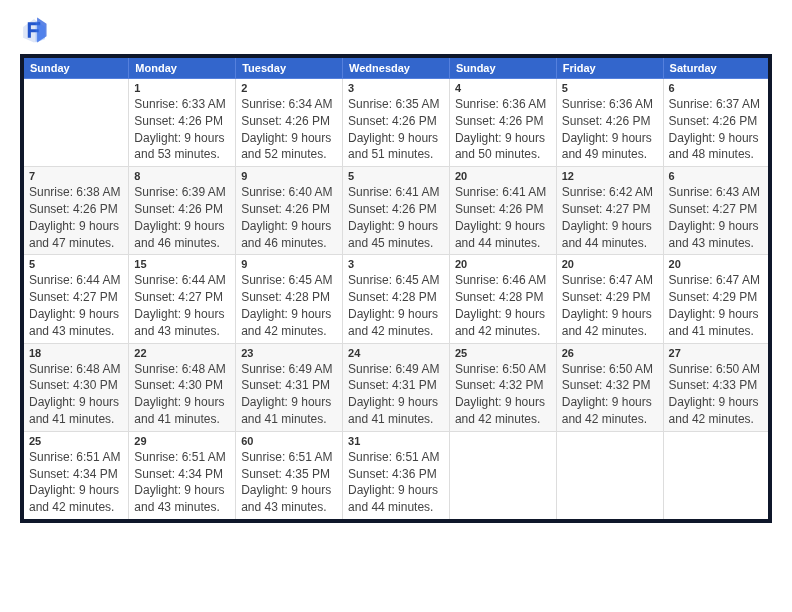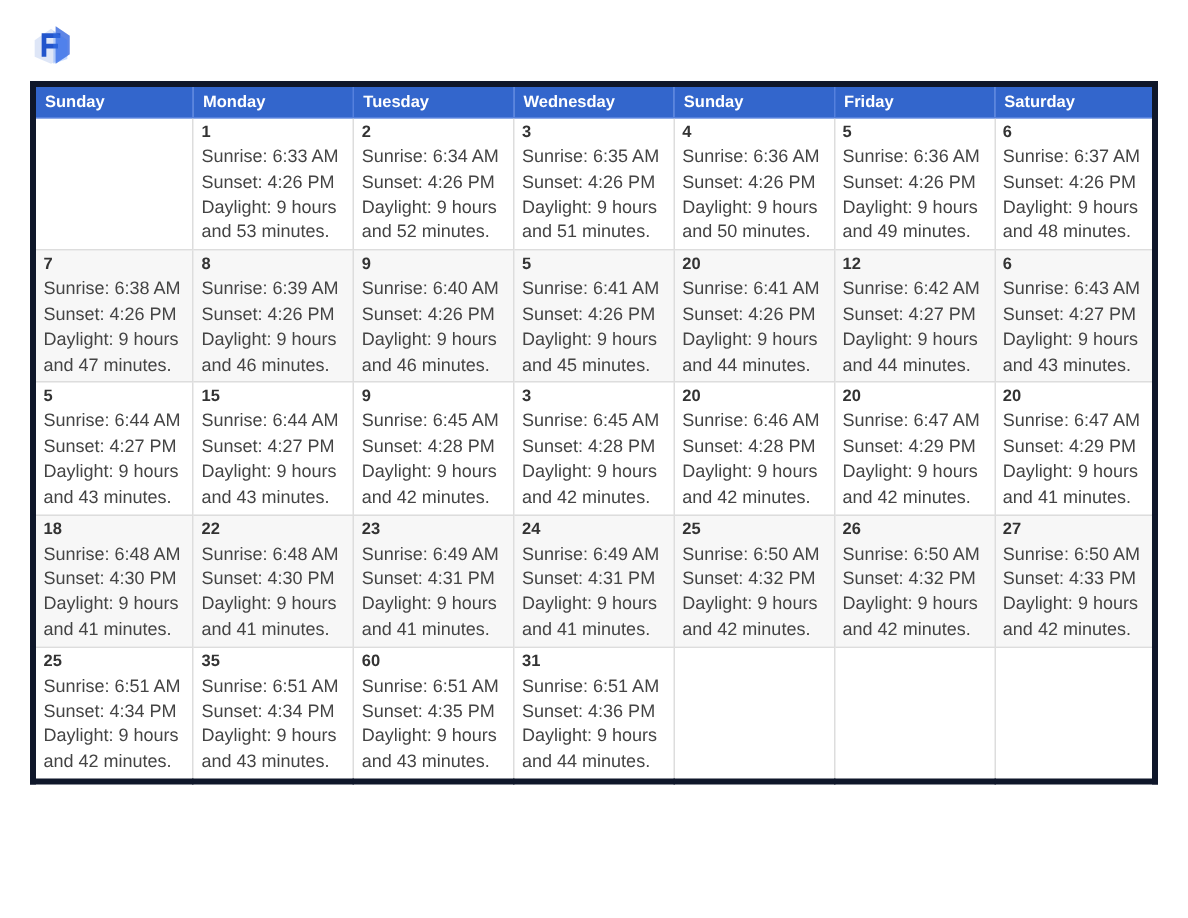--- a/index.html
+++ b/index.html
@@ -244,21 +244,21 @@
             <span class="day-num">27</span>
             <div class="cell-info">Sunrise: 6:50 AM<br>Sunset: 4:33 PM<br>Daylight: 9 hours<br>and 42 minutes.</div>
           </td>
         </tr>
         <tr>
           <td>
             <span class="day-num">25</span>
             <div class="cell-info">Sunrise: 6:51 AM<br>Sunset: 4:34 PM<br>Daylight: 9 hours<br>and 42 minutes.</div>
           </td>
           <td>
-            <span class="day-num">35</span>
+            <span class="day-num">29</span>
             <div class="cell-info">Sunrise: 6:51 AM<br>Sunset: 4:34 PM<br>Daylight: 9 hours<br>and 43 minutes.</div>
           </td>
           <td>
             <span class="day-num">60</span>
             <div class="cell-info">Sunrise: 6:51 AM<br>Sunset: 4:35 PM<br>Daylight: 9 hours<br>and 43 minutes.</div>
           </td>
           <td>
             <span class="day-num">31</span>
             <div class="cell-info">Sunrise: 6:51 AM<br>Sunset: 4:36 PM<br>Daylight: 9 hours<br>and 44 minutes.</div>
           </td>

